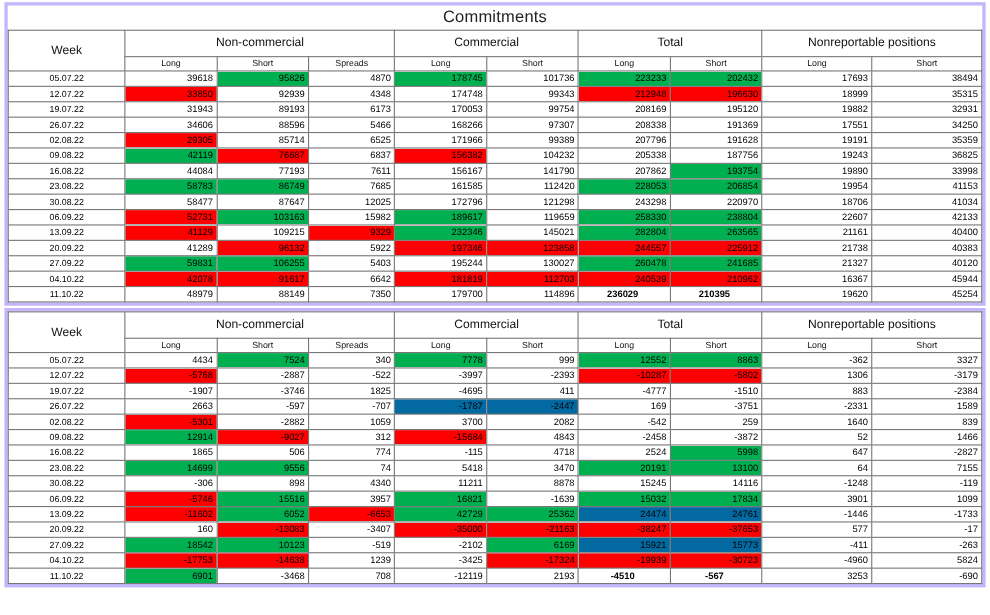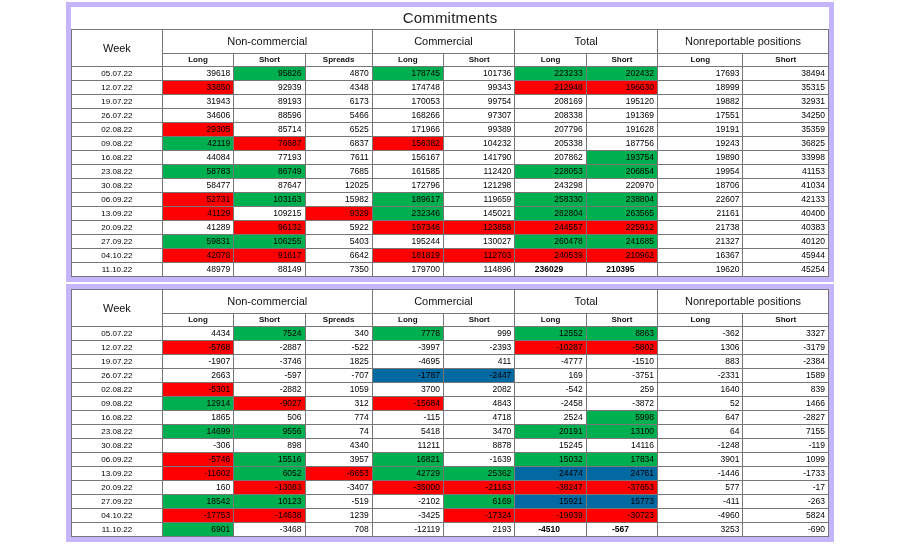--- a/index.html
+++ b/index.html
@@ -10,23 +10,23 @@
   }
   #page {
     width: 900px;
     height: 559px;
     position: relative;
     background: #ffffff;
     box-sizing: border-box;
     overflow: hidden;
   }
   .panel {
-    width: 768px;
+    width: 892px;
     margin: 2px auto 0 auto;
-    border: 5px solid #c4b5fd;
+    border: 3px solid #c4b5fd;
     box-sizing: border-box;
     background: #fff;
   }
   .panel-title {
     text-align: center;
     font-size: 15px;
     color: #222;
     padding: 2px 0 3px 0;
     letter-spacing: .2px;
   }
@@ -56,21 +56,20 @@
     line-height: 23px;
   }
   th.week {
     font-size: 11px;
     vertical-align: middle;
   }
   th.sub {
     font-size: 8px;
     height: 12px;
     line-height: 12px;
-    font-weight: bold;
   }
   td.date {
     text-align: center;
     font-weight: normal;
     font-size: 8px;
     color: #000;
   }
   td.num {
     text-align: right;
     padding-right: 3px;

